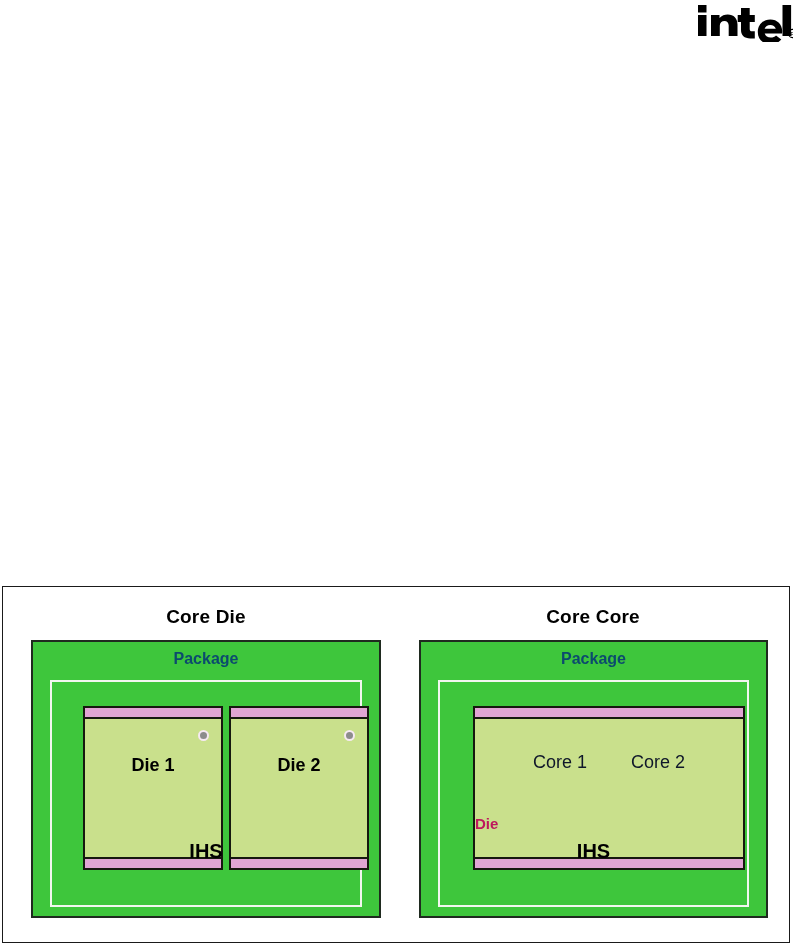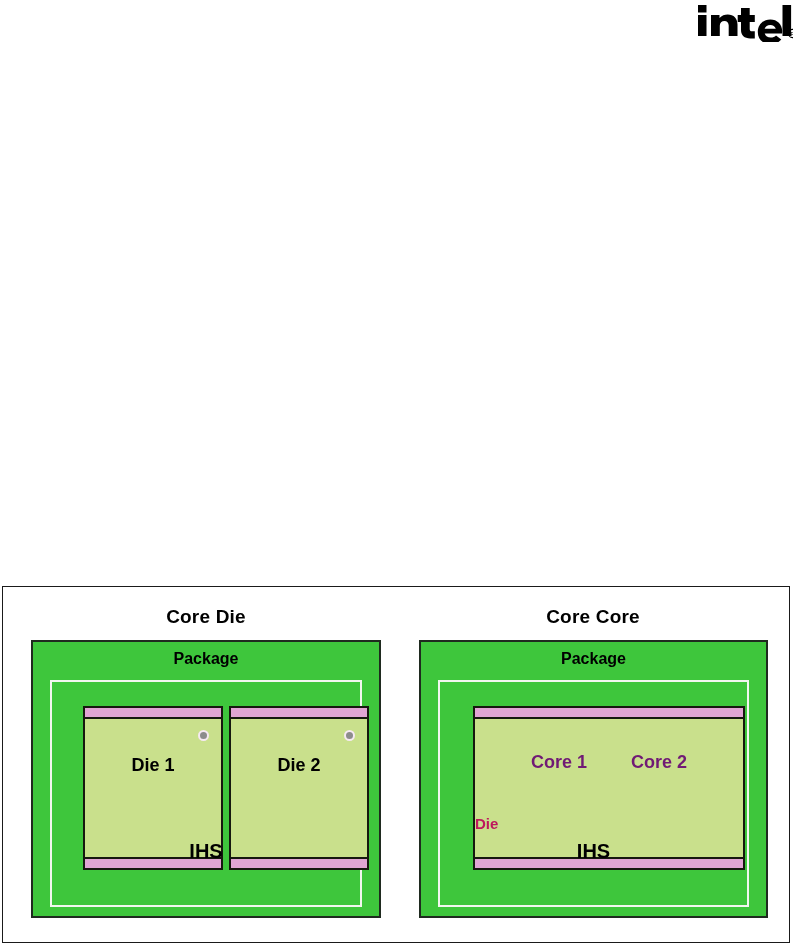--- a/index.html
+++ b/index.html
@@ -70,21 +70,21 @@
   .panel-right .package { width: 349px; }
 
   .package-label {
     position: absolute;
     top: 8px;
     left: 0;
     width: 100%;
     text-align: center;
     font-size: 16px;
     font-weight: bold;
-    color: #000000;
+    color: #0c4a6e;
   }
 
   
   .ihs {
     position: absolute;
     top: 38px;
     left: 17px;
     right: 17px;
     bottom: 9px;
     border: 2px solid #f2f7f0;
@@ -162,22 +162,22 @@
     position: absolute;
     top: 44px;
     left: 0;
     width: 100%;
     display: flex;
     justify-content: center;
     gap: 44px;
   }
   .core-label {
     font-size: 18px;
-    font-weight: bold;
-    color: #701a75;
+    font-weight: normal;
+    color: #0f172a;
     text-align: center;
   }
   .die-inner-label {
     position: absolute;
     top: 107px;
     left: 0;
     width: 100%;
     text-align: left;
     font-size: 15px;
     font-weight: bold;

